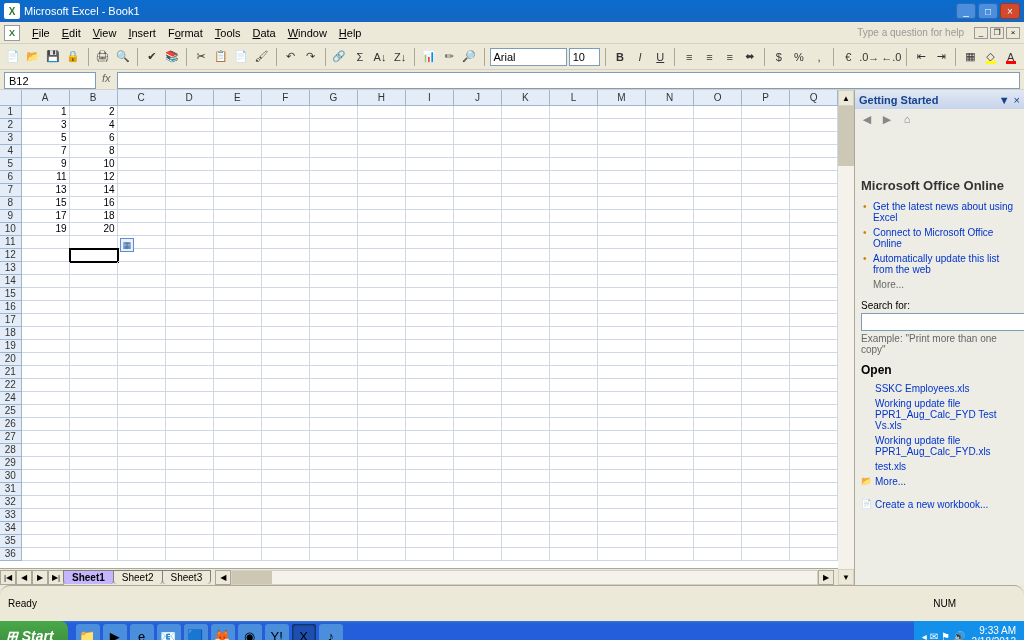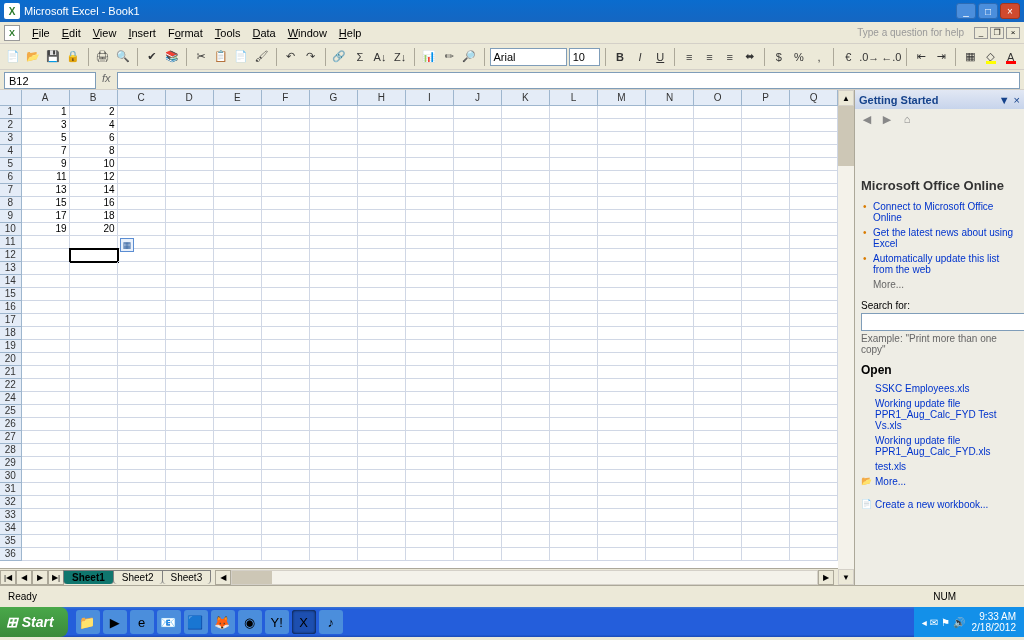--- a/index.html
+++ b/index.html
@@ -43,21 +43,21 @@
 .rh { width: 22px; background: #e4ecf7; border-right: 1px solid #9eb6ce; border-bottom: 1px solid #9eb6ce; text-align: center; font-size: 10px; color: #333; line-height: 12px; }
 .cell { width: 49px; border-right: 1px solid #d0d7e5; border-bottom: 1px solid #d0d7e5; font-size: 10px; text-align: right; padding-right: 2px; line-height: 12px; overflow: hidden; }
 .cell.selected { outline: 2px solid #000; outline-offset: -1px; }
 .smart-tag { position: absolute; width: 14px; height: 14px; border: 1px solid #5b8dd2; background: #eaf1fb; left: 120px; top: 148px; display: flex; align-items:center; justify-content:center; font-size:9px; color:#2a5a9a; }
 
 .sheet-footer { height: 17px; background: #ece9d8; display: flex; align-items: center; border-top: 1px solid #aca899; }
 .nav-btns { display: flex; }
 .nav-btn { width: 16px; height: 15px; border: 1px solid #aca899; background: #ece9d8; font-size: 8px; display: flex; align-items:center; justify-content:center; }
 .tabs { display: flex; }
 .tab { padding: 1px 8px; background: #fff; border: 1px solid #808080; border-bottom: none; border-radius: 0 0 4px 4px; font-size: 10px; margin-left: -1px; }
-.tab.active { background: #0f766e; font-weight: bold; }
+.tab.active { background: #c4b5fd; font-weight: bold; }
 .tab.inactive { background: #ece9d8; font-weight: normal; }
 .hscroll { flex:1; margin: 0 4px; display:flex; align-items:center; }
 .hscroll-track { flex:1; height:15px; background:#f4f2ea; border:1px solid #d4d0c8; position:relative; }
 .hscroll-thumb { position:absolute; left:0; width:40px; height:100%; background:#cdc7b6; }
 .vscroll { width: 16px; background: #ece9d8; display:flex; flex-direction:column; }
 .vscroll-btn { height:16px; border:1px solid #d4d0c8; background:#ece9d8; font-size:8px; display:flex; align-items:center; justify-content:center; }
 .vscroll-track { flex:1; background:#f4f2ea; position:relative; }
 .vscroll-thumb { position:absolute; top:0; height:60px; width:100%; background:#cdc7b6; }
 
 .taskpane { width: 170px; background: #eeede5; border-left: 1px solid #aca899; display: flex; flex-direction: column; font-size: 11px; }
@@ -72,21 +72,21 @@
 .tp-section { font-weight: bold; font-size: 12px; margin: 8px 0 4px; }
 .tp-search-row { display: flex; gap: 4px; margin: 2px 0; }
 .tp-search-row input { flex:1; height: 18px; border: 1px solid #7f9db9; }
 .tp-example { font-size: 10px; color: #666; }
 .tp-file { color: #0033cc; font-size: 10px; padding: 2px 0 2px 14px; position: relative; cursor: pointer; }
 .tp-file-more { color: #0033cc; font-size: 10px; padding: 2px 0 2px 14px; position: relative; }
 .tp-file-more::before { content:'📂'; position:absolute; left:0; font-size:9px; }
 .tp-create { color: #0033cc; font-size: 10px; padding: 2px 0 2px 14px; position: relative; margin-top:8px; }
 .tp-create::before { content:'📄'; position:absolute; left:0; font-size:9px; }
 
-.statusbar { height: 22px; background: #ece9d8; border-top: 1px solid #aca899; display: flex; align-items: center; padding: 0 8px; font-size: 10px; }
+.statusbar { height: 36px; background: #ece9d8; border-top: 1px solid #aca899; display: flex; align-items: center; padding: 0 8px; font-size: 10px; border-radius: 10px; }
 .statusbar .num { margin-left: auto; padding-right: 60px; }
 
 .taskbar { height: 30px; background: linear-gradient(#3b77d3, #245edb 8%, #245edb 92%, #1a4ab5); display: flex; align-items: center; }
 .start { height: 30px; padding: 0 14px 0 6px; background: linear-gradient(#49a849, #3a8a3a); color: #fff; font-weight: bold; font-style: italic; font-size: 14px; display: flex; align-items: center; border-radius: 0 8px 8px 0; gap:4px; }
 .tb-icons { display: flex; gap: 3px; margin-left: 8px; }
 .tb-icon { width: 24px; height: 24px; background: #4b8edc; border-radius: 3px; display:flex; align-items:center; justify-content:center; font-size:13px; }
 .tb-icon.active { background: #1d4fb0; box-shadow: inset 0 0 3px #000; }
 .tray { margin-left: auto; background: #1390e9; height: 30px; display: flex; align-items: center; padding: 0 8px; color: #fff; font-size: 10px; gap: 6px; }
 .tray-icons { display:flex; gap:3px; font-size:10px; }
 .tray-time { text-align: right; line-height: 11px; }
@@ -957,22 +957,22 @@
       <span style="margin-left:4px; font-weight:normal;">×</span>
     </div>
     <div class="tp-nav">
       <span>◀</span>
       <span>▶</span>
       <span>⌂</span>
     </div>
     <div class="tp-body">
       <div class="tp-title">Microsoft Office Online</div>
       <div id="tp-links">
+          <div class="tp-link">Get the latest news about using Excel</div>
           <div class="tp-link">Connect to Microsoft Office Online</div>
-          <div class="tp-link">Get the latest news about using Excel</div>
           <div class="tp-link">Automatically update this list from the web</div>
         </div>
       <div class="tp-more">More...</div>
       <div style="margin-top:8px; font-size:10px;">Search for:</div>
       <div class="tp-search-row">
         <input type="text" style="">
 
       </div>
       <div class="tp-example">Example: "Print more than one copy"</div>
       <div class="tp-section">Open</div>

